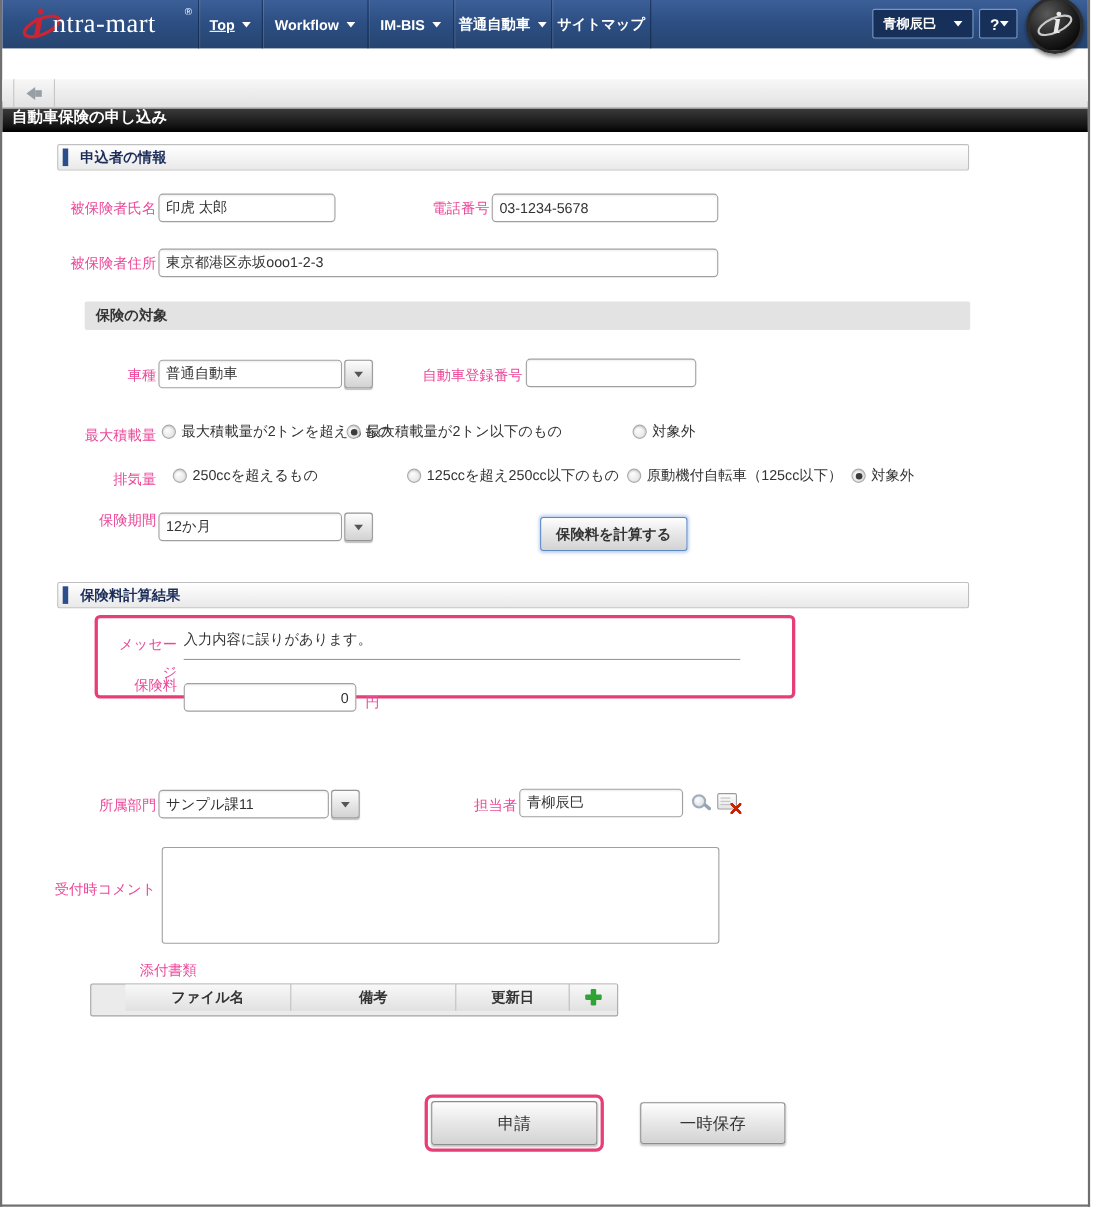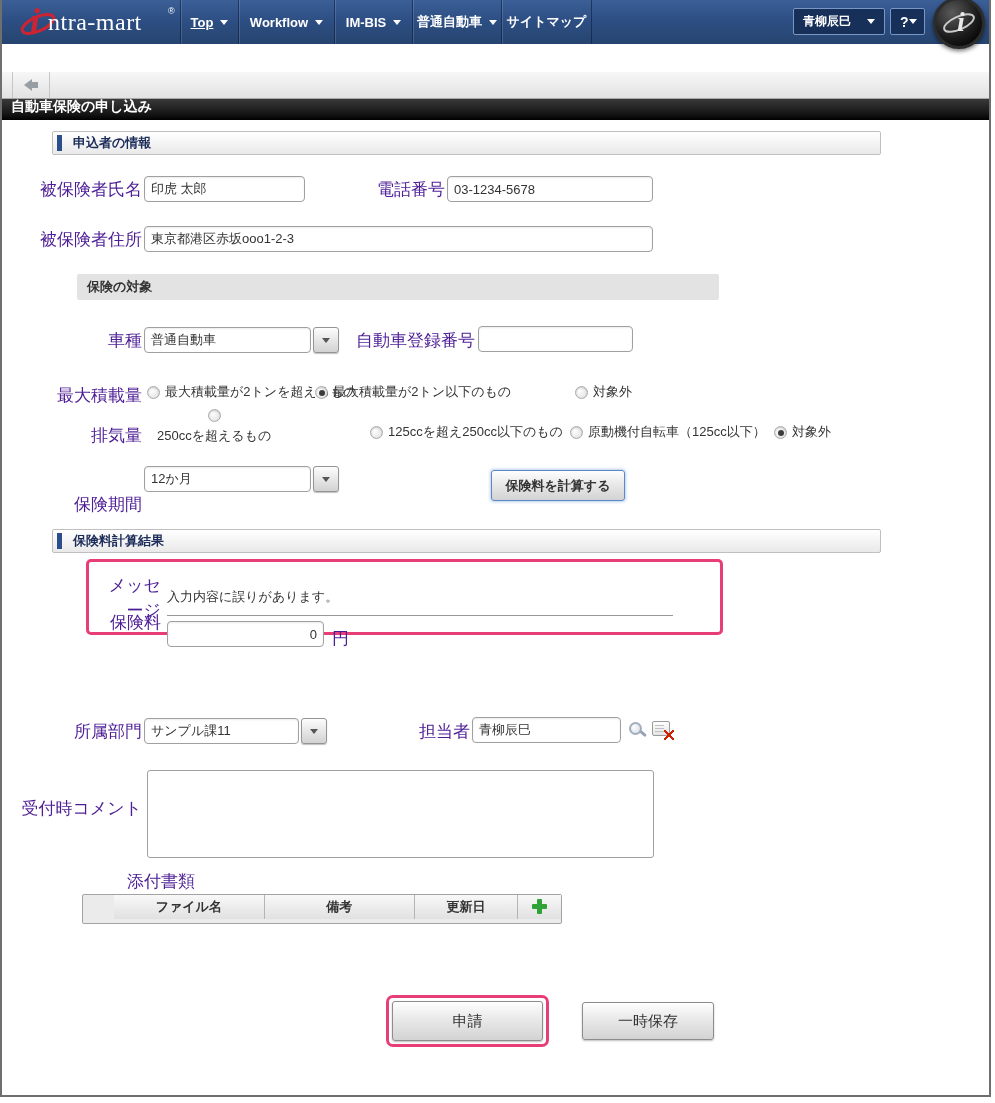--- a/index.html
+++ b/index.html
@@ -54,21 +54,21 @@
   
   .sec-a { position:absolute; height:24px; background:linear-gradient(180deg,#fff,#e9e9e9);
            border:1px solid #bfbfbf; border-radius:2px; }
   .sec-a .accent { position:absolute; left:4px; top:3px; bottom:3px; width:5px; background:#2b4d8c; }
   .sec-a .sec-title { position:absolute; left:20px; top:0; line-height:22px; font-size:13px;
                       font-weight:bold; color:#1d2d5a; }
   .sec-b { position:absolute; height:26px; background:#e3e3e3; border-radius:2px;
            line-height:26px; padding-left:10px; font-size:13px; font-weight:bold; color:#333; }
 
   
-  .lbl { position:absolute; font-size:17px; color:#4c1d95; text-align:right; line-height:25px; }
+  .lbl { position:absolute; font-size:13px; color:#ec4899; text-align:right; line-height:25px; }
   .tin { position:absolute; height:26px; border:1px solid #a0a0a0; border-radius:4px;
          background:#fff; box-shadow:inset 0 1px 2px rgba(0,0,0,.08);
          font-size:13px; color:#333; padding:0 6px; font-family:inherit; }
   .tin.right { text-align:right; }
   .dd-btn { position:absolute; width:26px; height:26px; border:1px solid #949494; border-radius:3px;
             background:linear-gradient(180deg,#fdfdfd,#e9e9e9 45%,#d2d2d2);
             box-shadow:0 1px 1px rgba(0,0,0,.25); cursor:pointer;
             display:flex; align-items:center; justify-content:center; }
   .dd-btn .caret-dark { width:0; height:0; border:4px solid transparent; border-top:5px solid #555; margin-top:4px; }
   .radio-item { position:absolute; display:flex; align-items:center; gap:5px; font-size:13px;
@@ -80,21 +80,21 @@
                width:6px; height:6px; border-radius:50%; background:#3c3c3c; }
   .btn { border:1px solid #8c8c8c; border-radius:3px; color:#333;
          background:linear-gradient(180deg,#fefefe,#e9e9e9 45%,#d3d3d3);
          box-shadow:inset 0 1px 0 rgba(255,255,255,.7), 0 1px 2px rgba(0,0,0,.25);
          font-family:inherit; cursor:pointer; }
   .calc-btn { position:absolute; left:489px; top:470px; width:134px; height:31px; font-size:13px;
               font-weight:bold; border:1px solid #5b87c5; box-shadow:0 0 3px 1px rgba(90,140,210,.4); }
   .pink-box { position:absolute; left:84px; top:559px; width:637px; height:76px;
               border:3px solid #e83e78; border-radius:5px; }
   .msg-text { position:absolute; left:78px; top:10px; width:506px; font-size:13px; color:#333;
-              padding-bottom:9px; border-bottom:1px solid #999;margin-top:16px; }
+              padding-bottom:9px; border-bottom:1px solid #999; }
   .textarea { position:absolute; left:145px; top:770px; width:507px; height:88px;
               border:1px solid #a0a0a0; border-radius:3px; resize:none; font-family:inherit;
               font-size:13px; padding:4px 6px; }
   .search-icon { position:absolute; width:13px; height:13px; border:2px solid #a3aebc; border-radius:50%;
                  background:radial-gradient(circle at 35% 35%,#fdfdfd,#d3dae2); cursor:pointer; }
   .search-icon::after { content:""; position:absolute; width:8px; height:3px; background:#97a3b2;
                  border-radius:2px; transform:rotate(40deg); right:-7px; bottom:-2px; }
   .clear-icon { position:absolute; width:18px; height:15px; border:1px solid #9a9a9a;
                 background:linear-gradient(180deg,#fff,#e4e4e4); border-radius:2px; cursor:pointer; }
   .clear-icon::before { content:""; position:absolute; left:2px; top:3px; width:9px; height:1px;
@@ -188,21 +188,21 @@
     <span class="sec-title">申込者の情報</span>
   </div>
 
   <div class="lbl" style="left:0; top:177px; width:140px;">被保険者氏名</div>
   <input class="tin" style="left: 142px; top: 176px; width: 161px;" value="印虎 太郎">
   <div class="lbl" style="left:300px; top:177px; width:143px;">電話番号</div>
   <input class="tin" style="left: 445px; top: 176px; width: 206px;" value="03-1234-5678">
   <div class="lbl" style="left:0; top:227px; width:140px;">被保険者住所</div>
   <input class="tin" style="left: 142px; top: 226px; width: 509px;" value="東京都港区赤坂ooo1-2-3">
 
-  <div class="sec-b" style="left:75px; top:274px; width:642px;">
+  <div class="sec-b" style="left:75px; top:274px; width:805px;">
     <span>保険の対象</span>
   </div>
 
   <div class="lbl" style="left:0; top:328px; width:140px;">車種</div>
   <input class="tin" style="left: 142px; top: 327px; width: 167px;" value="普通自動車">
   <div class="dd-btn" style="left:311px; top:327px;">
     <span class="caret-dark"></span>
   </div>
   <div class="lbl" style="left:330px; top:328px; width:143px;">自動車登録番号</div>
   <input class="tin" style="left: 476px; top: 326px; width: 155px;" value="">
@@ -215,38 +215,38 @@
   <div class="radio-item checked" style="left:313px; top:384px;">
     <span class="radio-dot"></span>
     <span>最大積載量が2トン以下のもの</span>
   </div>
   <div class="radio-item" style="left:573px; top:384px;">
     <span class="radio-dot"></span>
     <span>対象外</span>
   </div>
 
   <div class="lbl" style="left:0; top:423px; width:140px;">排気量</div>
-  <div class="radio-item" style="left:155px; top:409px;flex-direction:column;">
+  <div class="radio-item" style="left:155px; top:424px;">
     <span class="radio-dot"></span>
     <span>250ccを超えるもの</span>
   </div>
   <div class="radio-item" style="left:368px; top:424px;">
     <span class="radio-dot"></span>
     <span>125ccを超え250cc以下のもの</span>
   </div>
   <div class="radio-item" style="left:568px; top:424px;">
     <span class="radio-dot"></span>
     <span>原動機付自転車（125cc以下）</span>
   </div>
   <div class="radio-item checked" style="left:772px; top:424px;">
     <span class="radio-dot"></span>
     <span>対象外</span>
   </div>
 
-  <div class="lbl" style="left:0; top:492px; width:140px;">保険期間</div>
+  <div class="lbl" style="left:0; top:460px; width:140px;">保険期間</div>
   <input class="tin" style="left: 142px; top: 466px; width: 167px;" value="12か月">
   <div class="dd-btn" style="left:311px; top:466px;">
     <span class="caret-dark"></span>
   </div>
   <button class="btn calc-btn">保険料を計算する</button>
 
   <div class="sec-a" style="left:50px; top:529px; width:829px;">
     <span class="accent"></span>
     <span class="sec-title">保険料計算結果</span>
   </div>

